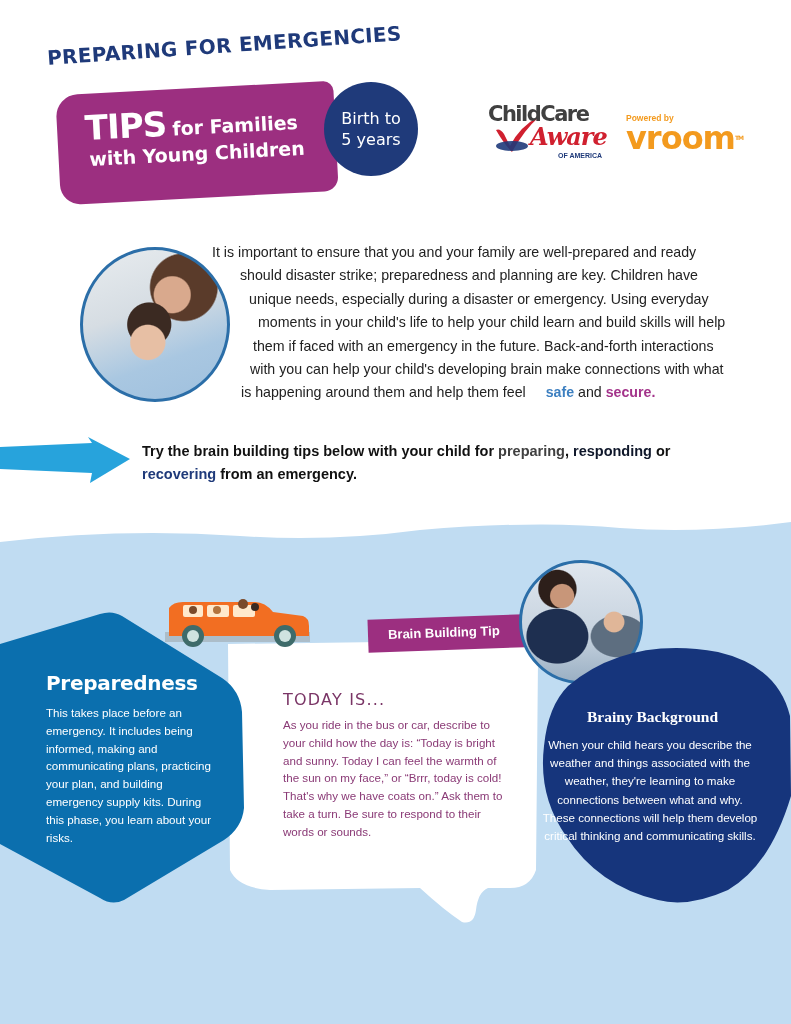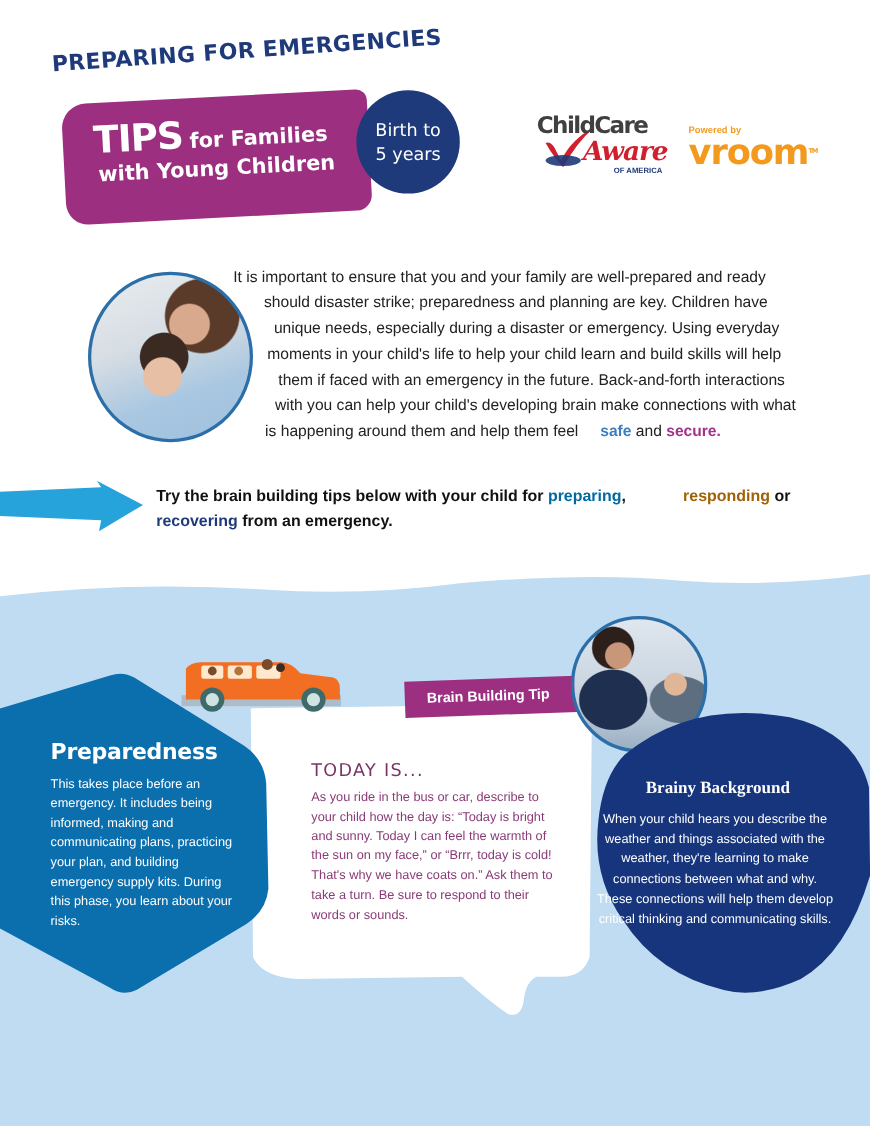--- a/index.html
+++ b/index.html
@@ -78,22 +78,22 @@
   .intro-line { position: absolute; white-space: nowrap; }
   .kw-safe { color: #3c7fc0; font-weight: bold; margin-left: 16px; }
   .kw-secure { color: #a3338a; font-weight: bold; }
 
   
   .arrow { left: 0; top: 437px; }
   .try-text {
     left: 142px; top: 440px; width: 600px;
     font-family: "Liberation Sans", sans-serif; font-weight: bold; font-size: 14.5px; line-height: 23px; color: #111;
   }
-  .kw-prep { color: #0369a1; margin-top: 46px; }
-  .kw-resp { color: #a16207; margin-left: 48px; }
+  .kw-prep { color: #404040; margin-top: 46px; }
+  .kw-resp { color: #0f172a; }
   .kw-recov { color: #1f3a7a; }
 
   
   .lower-bg { left: 0; top: 500px; width: 791px; height: 524px; }
 
   .car { left: 163px; top: 592px; }
 
   .prep-shape { left: 0; top: 608px; }
   .prep-title {
     left: 46px; top: 671px;
@@ -176,21 +176,21 @@
 <div class="abs vroom-logo">
   <div class="vroom-pow">Powered by</div>
   <div class="vroom-word"><span>vroom</span><span class="vroom-tm">TM</span></div>
 </div>
 
 <div class="abs intro-photo"></div>
 <div class="abs intro-text">
   <div class="intro-line" style="left:212px; top:0px;">It is important to ensure that you and your family are well-prepared and ready</div>
   <div class="intro-line" style="left:240px; top:23.4px;">should disaster strike; preparedness and planning are key. Children have</div>
   <div class="intro-line" style="left:249px; top:46.8px;">unique needs, especially during a disaster or emergency. Using everyday</div>
-  <div class="intro-line" style="left:243px; top:70.2px;">moments in your child's life to help your child learn and build skills will help</div>
+  <div class="intro-line" style="left:258px; top:70.2px;">moments in your child's life to help your child learn and build skills will help</div>
   <div class="intro-line" style="left:253px; top:93.6px;">them if faced with an emergency in the future. Back-and-forth interactions</div>
   <div class="intro-line" style="left:250px; top:117px;">with you can help your child's developing brain make connections with what</div>
   <div class="intro-line" style="left:241px; top:140.4px;"><span>is happening around them and help them feel </span><span class="kw-safe">safe</span><span> and </span><span class="kw-secure">secure.</span></div>
 </div>
 
 <svg class="abs arrow" width="132" height="46" viewBox="0 0 132 46">
   <path d="M0 10 L92 6 L88 0 L130 22 L90 46 L92 36 L0 32 Z" fill="#27a3dc"></path>
 </svg>
 <div class="abs try-text">
   <span>Try the brain building tips below with your child for </span><span class="kw-prep">preparing</span><span>, </span><span class="kw-resp">responding</span><span> or</span><br><span class="kw-recov">recovering</span><span> from an emergency.</span>

